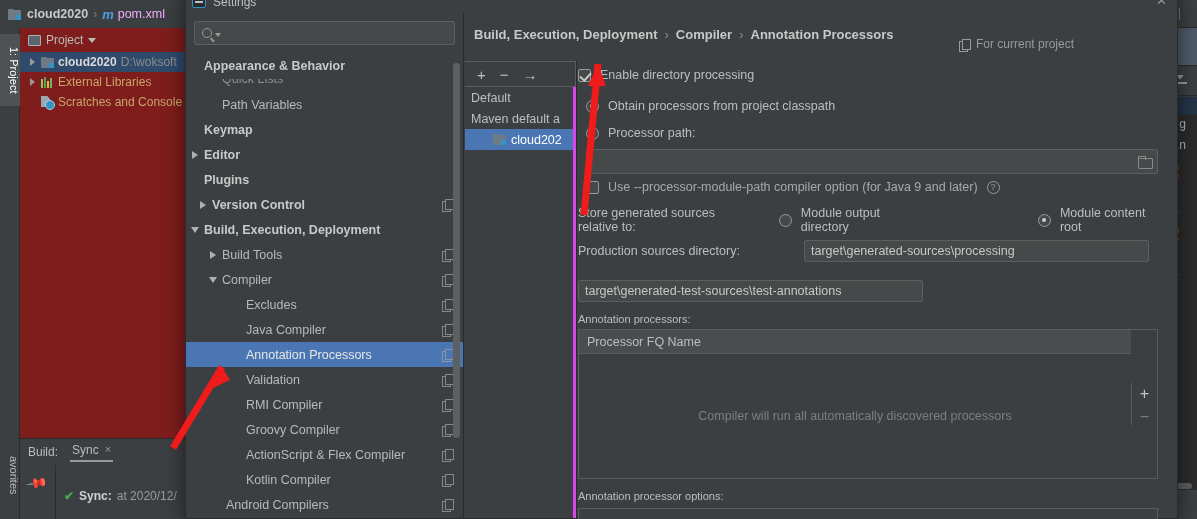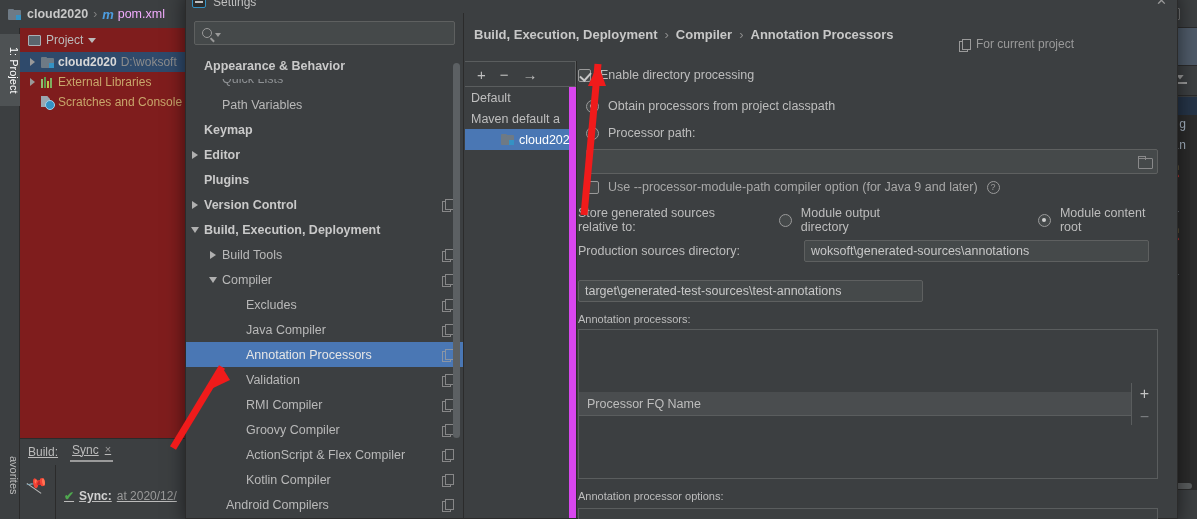--- a/index.html
+++ b/index.html
@@ -68,21 +68,21 @@
   .ic-lib i:nth-child(3){height:7px;background:#b9c94e;}
   .ic-lib i:nth-child(4){height:10px;background:#7fae5f;}
 
   .ic-scratch{width:13px;height:12px;position:relative;flex:none;}
   .ic-scratch::before{content:"";position:absolute;left:0;top:0;width:9px;height:11px;background:#9aa7b0;clip-path:polygon(0 0,70% 0,100% 28%,100% 100%,0 100%);}
   .ic-scratch::after{content:"";position:absolute;left:4px;top:4px;width:8px;height:8px;border-radius:50%;background:#3592c4;border:1.5px solid #9fd4ef;}
 
   
   .buildwin {
     position:absolute; left:20px; top:438px; width:167px; height:81px;
-    background:#3c3f41; border-top:1px solid #2b2b2b; border-right:1px solid #2b2b2b;text-decoration:underline;
+    background:#3c3f41; border-top:1px solid #2b2b2b; border-right:1px solid #2b2b2b;
   }
   .buildhdr{height:26px;display:flex;align-items:center;gap:14px;padding-left:8px;font-size:12px;}
   .buildtab{position:relative;padding-bottom:5px;display:flex;gap:6px;}
   .buildtab.active::after{content:"";position:absolute;left:-2px;right:-2px;bottom:0;height:2px;background:#9a9a9a;}
   .xclose{color:#9a9a9a;font-size:11px;}
   .buildbody{display:flex;height:54px;}
   .buildgutter{width:36px;border-right:1px solid #2b2b2b;display:flex;align-items:flex-start;justify-content:center;padding-top:10px;}
   .pin{font-size:14px;color:#9a9a9a;transform:rotate(35deg);}
   .buildrow{display:flex;align-items:center;gap:5px;padding:8px 0 0 8px;font-size:12px;white-space:nowrap;}
   .chk-green{color:#4fa84f;font-size:12px;font-weight:bold;}
@@ -160,23 +160,23 @@
   .bcrumb .sep{color:#8b8b8b;font-weight:normal;}
   .forproj{position:absolute;left:462px;top:24px;display:flex;align-items:center;gap:6px;color:#9a9a9a;font-size:12px;margin-left:33px;}
   .forproj .copyic2{width:11px;height:11px;position:relative;}
   .forproj .copyic2::before{content:"";position:absolute;left:0;top:2px;width:7px;height:9px;border:1px solid #9a9a9a;}
   .forproj .copyic2::after{content:"";position:absolute;left:3px;top:0;width:7px;height:9px;border:1px solid #9a9a9a;background:#3c3f41;}
 
   
   .modlist{position:absolute;left:1px;top:48px;width:112px;bottom:0;background:#3c3f41;border-right:1px solid #2b2b2b;}
   .modtools{height:26px;border:1px solid #5a5d5e;border-left:0;display:flex;align-items:center;gap:14px;padding-left:12px;color:#c0c0c0;font-size:15px;}
   .modtools span{cursor:pointer;line-height:1;}
-  .modbody{position:absolute;left:0;top:26px;right:0;bottom:0;border-right:7px solid #d946ef;}
+  .modbody{position:absolute;left:0;top:26px;right:0;bottom:0;border-right:3px solid #d946ef;}
   .modrow{height:21px;display:flex;align-items:center;padding-left:6px;font-size:12.5px;color:#bfbfbf;white-space:nowrap;gap:5px;}
-  .modrow.ind{padding-left:36px;}
+  .modrow.ind{padding-left:28px;}
   .modrow.sel{background:#4a77b4;color:#ffffff;}
 
   
   .form{position:absolute;left:114px;top:48px;right:0;bottom:0;}
   .row{display:flex;align-items:center;}
   .cbx{width:13px;height:13px;border:1px solid #9a9a9a;background:#45494a;border-radius:2px;position:relative;flex:none;}
   .cbx.on::after{content:"";position:absolute;left:3px;top:0px;width:5px;height:9px;border:solid #c7c7c7;border-width:0 2px 2px 0;transform:rotate(42deg);}
   .rdo{width:13px;height:13px;border:1.5px solid #9a9a9a;border-radius:50%;background:#45494a;position:relative;flex:none;}
   .rdo.on::after{content:"";position:absolute;left:3px;top:3px;width:4px;height:4px;border-radius:50%;background:#d0d0d0;}
   .lbl{font-size:12.5px;color:#bdbdbd;}
@@ -336,21 +336,21 @@
           </div>
           <div class="tr bold" style="padding-left:0">
             <span class="tw">
                 <span class="t-r"></span>
               </span>
             <span>Editor</span>
           </div>
           <div class="tr bold" style="padding-left:18px">
             <span>Plugins</span>
           </div>
-          <div class="tr bold" style="padding-left:0">
+          <div class="tr bold" style="padding-left:8px">
             <span class="tw">
                 <span class="t-r"></span>
               </span>
             <span>Version Control</span>
             <span class="copyic"></span>
           </div>
           <div class="tr bold" style="padding-left:0">
             <span class="tw">
                 <span class="t-d"></span>
               </span>
@@ -478,33 +478,36 @@
           <div class="row" style="position:absolute;left:0;top:145px;gap:9px;width:580px">
             <span class="lbl">Store generated sources relative to:</span>
             <span class="rdo" style="margin-left:16px"></span>
             <span class="lbl">Module output directory</span>
             <span class="rdo on" style="margin-left:112px"></span>
             <span class="lbl">Module content root</span>
           </div>
 
           <div class="row" style="position:absolute;left:0;top:179px;width:580px">
             <span class="lbl" style="width:226px">Production sources directory:</span>
-            <span class="tfield" style="width:345px">woksoft\generated-sources\annotations</span>
+            <span class="tfield" style="width:345px">target\generated-sources\processing</span>
           </div>
 
           <div class="row" style="position:absolute;left:0;top:219px;width:580px">
             <span class="tfield" style="width:345px">target\generated-test-sources\test-annotations</span>
           </div>
 
           <div class="sectlabel" style="position:absolute;left:0;top:252px">Annotation processors:</div>
 
           <div class="tbl" style="position:absolute;left:0;top:268px;width:580px;height:150px">
             <div class="tbl-main">
               <div class="tbl-hdr">
                 <span class="th">Processor FQ Name</span>
+              </div>
+              <div class="tbl-empty" style="height:124px">
+                <span>Compiler will run all automatically discovered processors</span>
               </div>
             </div>
             <div class="tbl-side">
               <span>+</span>
               <span class="minus">−</span>
             </div>
           </div>
 
           <div class="sectlabel" style="position:absolute;left:0;top:429px">Annotation processor options:</div>
 

